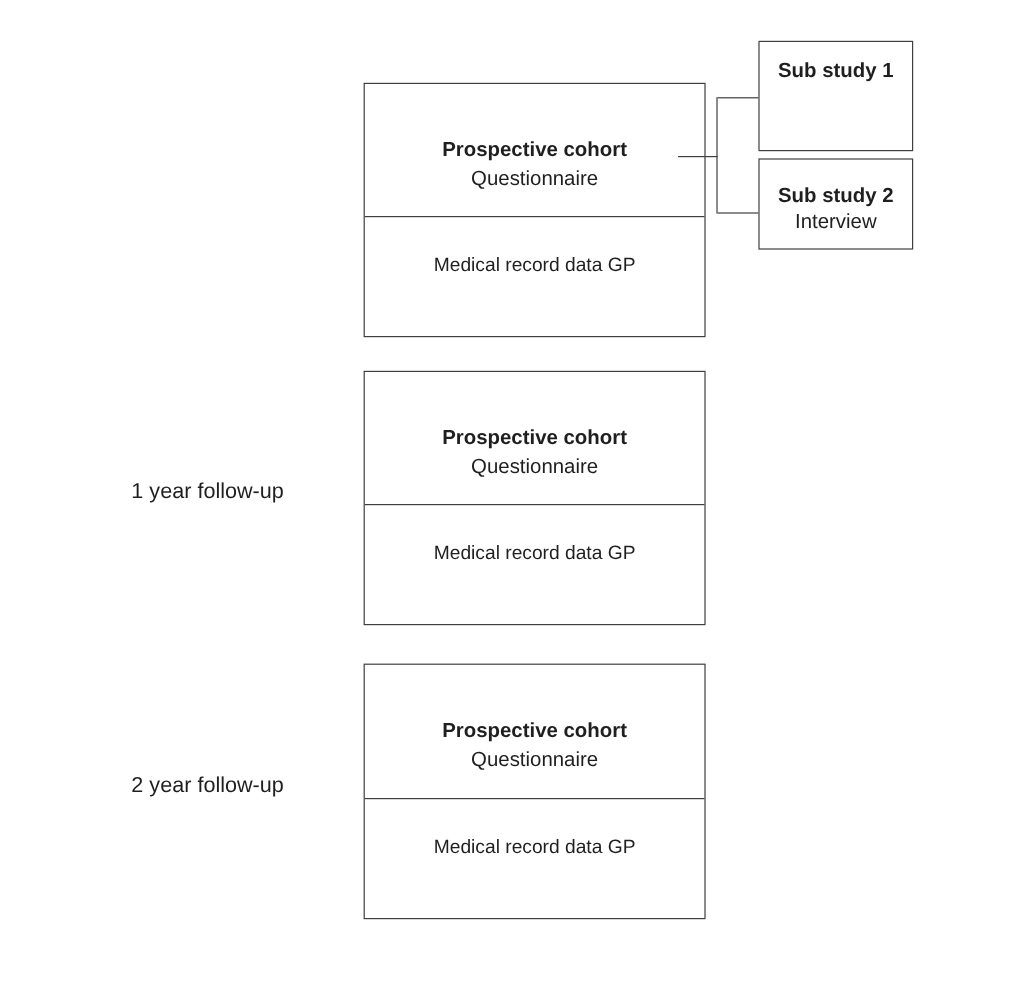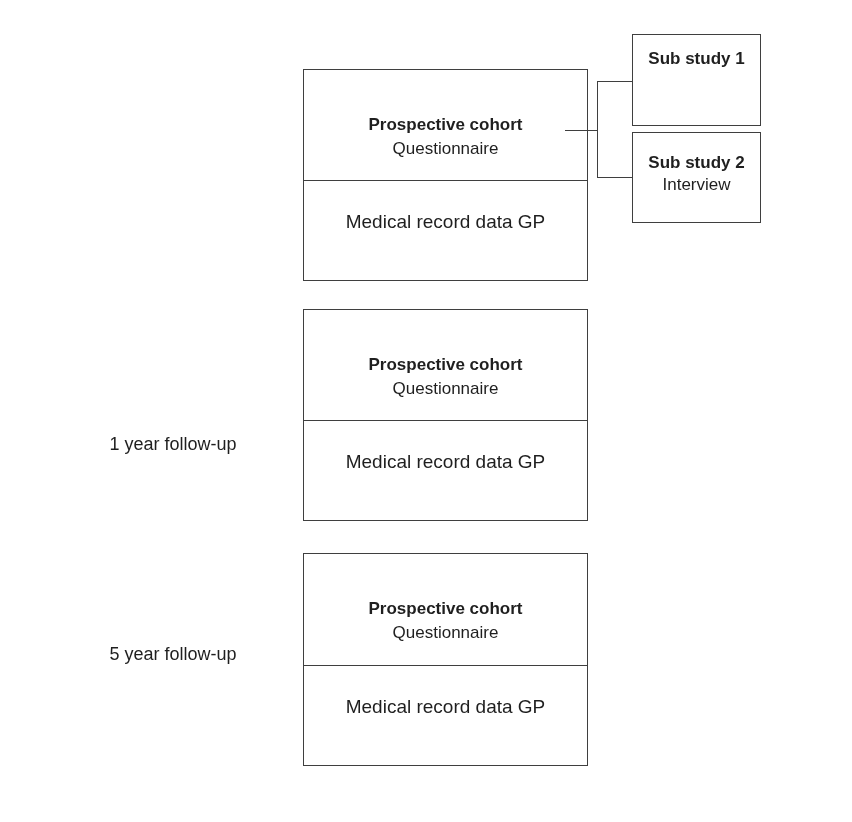--- a/index.html
+++ b/index.html
@@ -40,21 +40,21 @@
     padding-top: 43px;
     text-align: center;
     font-size: 17px;
     line-height: 24px;
   }
   .box-top.tall { height: 112px; }
   .box-bottom {
     box-sizing: border-box;
     padding-top: 29px;
     text-align: center;
-    font-size: 19px;
+    font-size: 16px;
     line-height: 24px;
   }
   .box-title { font-weight: 700; }
   .sub-box {
     position: absolute;
     left: 632px;
     width: 129px;
     border: 1px solid #3f3f3f;
     box-sizing: border-box;
     background: #ffffff;
@@ -66,22 +66,22 @@
   .connector {
     position: absolute;
     background: #3f3f3f;
   }
 </style>
 </head>
 <body>
 
 <div class="canvas">
 
-  <div class="row-label" style="left:53px; top:398px;margin-top:35px;">1 year follow-up</div>
-  <div class="row-label" style="left:53px; top:643px;">5 year follow-up</div>
+  <div class="row-label" style="left:53px; top:398px;">1 year follow-up</div>
+  <div class="row-label" style="left:53px; top:643px;">2 year follow-up</div>
 
   <div class="cohort-box" style="top:69px; height:212px;">
     <div class="box-top">
       <div class="box-title">Prospective cohort</div>
       <div class="box-subtitle">Questionnaire</div>
     </div>
     <div class="box-bottom">
       <div>Medical record data GP</div>
     </div>
   </div>
@@ -103,21 +103,21 @@
     </div>
     <div class="box-bottom">
       <div>Medical record data GP</div>
     </div>
   </div>
 
   <div class="sub-box" style="top:34px; height:92px; padding-top:13px;">
     <div class="box-title">Sub study 1</div>
   </div>
 
-  <div class="sub-box" style="top:132px; height:91px; padding-top:19px;">
+  <div class="sub-box" style="top:132px; height:76px; padding-top:19px;">
     <div class="box-title">Sub study 2</div>
     <div>Interview</div>
   </div>
 
   <div class="connector" style="left:565px; top:130px; width:33px; height:1px;"></div>
   <div class="connector" style="left:597px; top:81px; width:1px; height:97px;"></div>
   <div class="connector" style="left:598px; top:81px; width:34px; height:1px;"></div>
   <div class="connector" style="left:598px; top:177px; width:34px; height:1px;"></div>
 
 </div>

